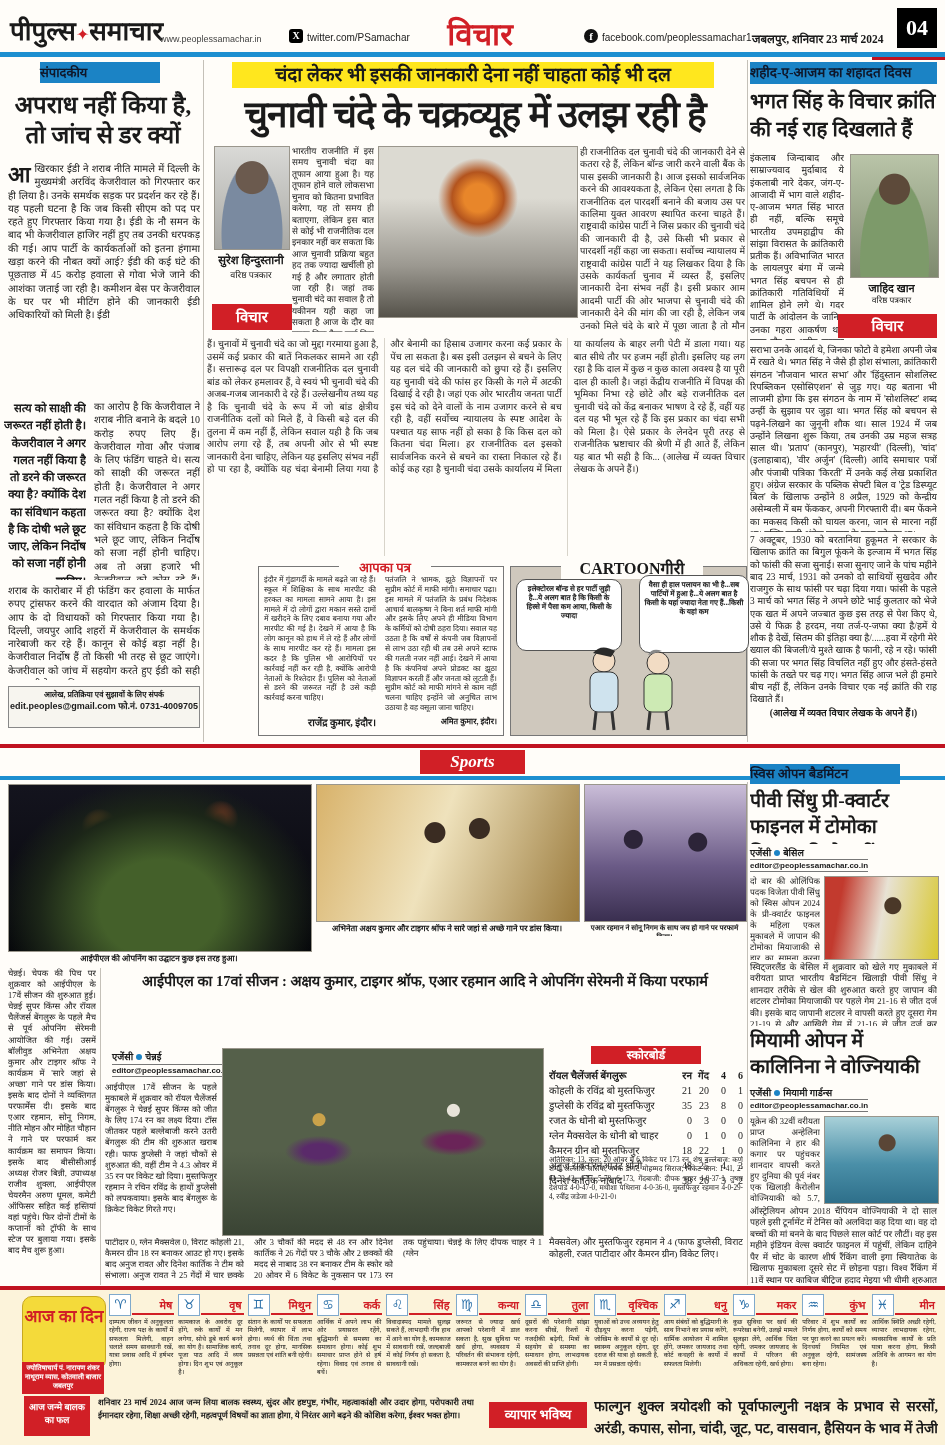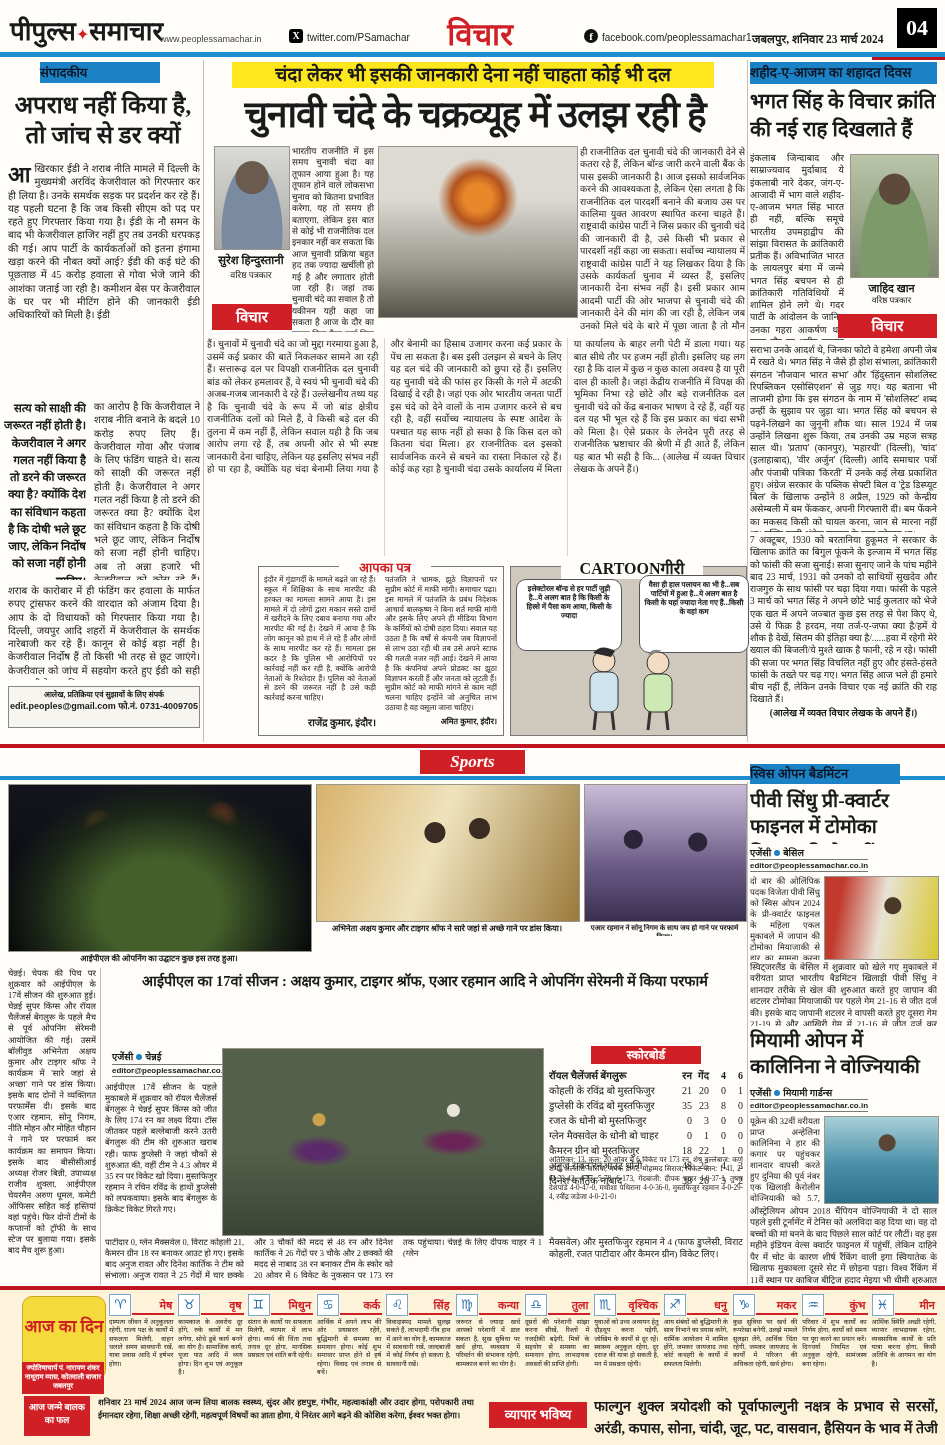--- a/index.html
+++ b/index.html
@@ -228,21 +228,21 @@
           <span class="n">2</span>
         </div>
     </div>
     <div class="abs j ov" style="left:2px;top:110px;width:194px;height:76px;font-size:7.2px;line-height:1.3;">अतिरिक्त: 13, कुल: 20 ओवर में 6 विकेट पर 173 रन, शेष बल्लेबाज: कर्ण शर्मा, अल्जारी जोसेफ, मयंक डागर, मोहम्मद सिराज, विकेट पतन: 1-41, 2-41, 3-42, 4-77, 5-78, 6-173, गेंदबाजी: दीपक चाहर 4-0-37-1, तुषार देशपांडे 4-0-47-0, मथीशा पथिराना 4-0-36-0, मुस्तफिजुर रहमान 4-0-29-4, रवींद्र जडेजा 4-0-21-0।</div>
     <div class="abs j ov" style="left:2px;top:190px;width:194px;height:48px;font-size:9.2px;line-height:1.32;">मैक्सवेल) और मुस्तफिजुर रहमान ने 4 (फाफ डुप्लेसी, विराट कोहली, रजत पाटीदार और कैमरन ग्रीन) विकेट लिए।</div>
   </div>
 
   <div class="rule-red" style="left:0;top:1286px;width:945px;height:4px;"></div>
 
   <div class="abs" style="left:0;top:1290px;width:945px;height:155px;background:#fcf3da;">
-    <div class="abs c b red" style="left:22px;top:6px;width:82px;height:62px;background:#f4da3a;border:1px solid #c8a820;border-radius:10px;font-size:17px;line-height:1.2;padding-top:20px;">आज का दिन</div>
+    <div class="abs c b red" style="left:22px;top:6px;width:82px;height:62px;background:#f4da3a;border:1px solid #c8a820;border-radius:10px;font-size:17px;line-height:1.2;padding-top:10px;">आज का दिन</div>
     <div class="abs redbox" style="left:22px;top:72px;width:82px;height:32px;font-size:6.8px;line-height:1.3;padding:2px;box-sizing:border-box;">ज्योतिषाचार्य पं. नारायण शंकर नाथूराम व्यास, कोतवाली बाजार जबलपुर</div>
 
     <div class="abs" style="left:108px;top:4px;width:830px;height:98px;display:flex;gap:2px;">
       <div class="zcell">
         <div class="zicon">♈</div>
         <div class="zname">मेष</div>
           <div class="zline"></div>
         <div class="ztext">दाम्पत्य जीवन में अनुकूलता रहेगी, राज्य पक्ष के कार्यों में सफलता मिलेगी, वाहन चलाते समय सावधानी रखें, यात्रा प्रवास आदि में हर्षभर होगा।</div>
       </div>
       <div class="zcell">

